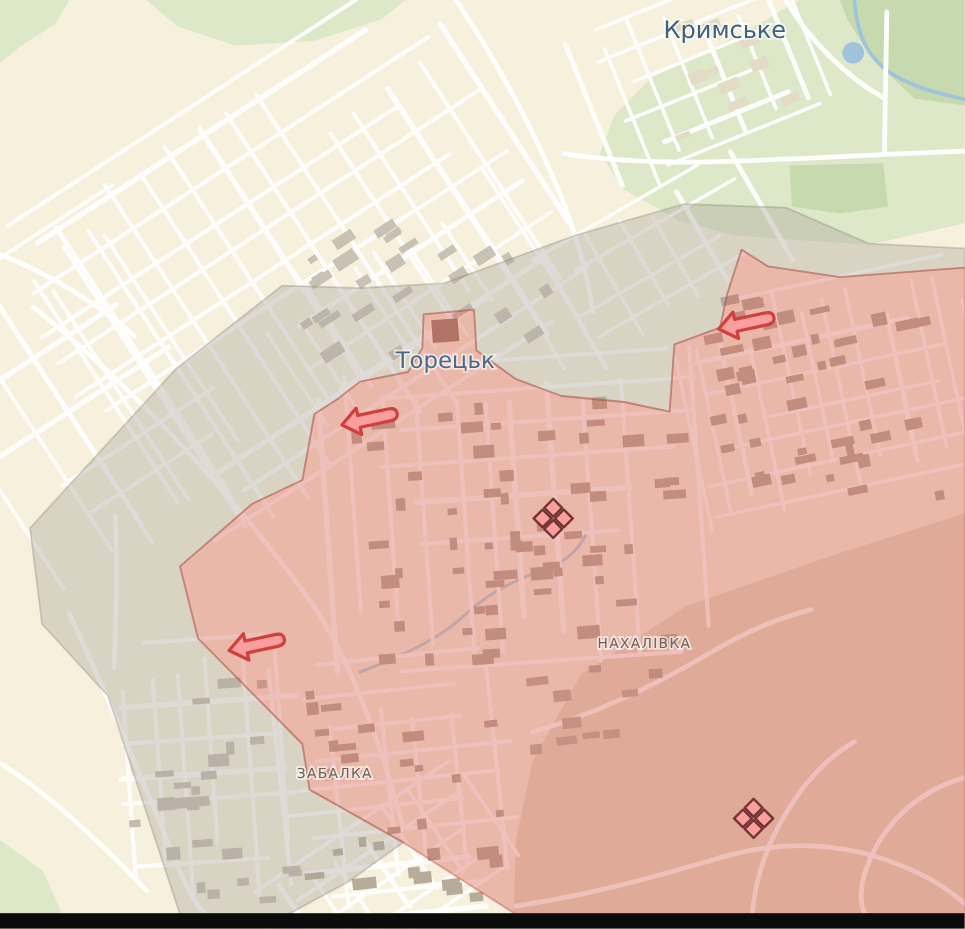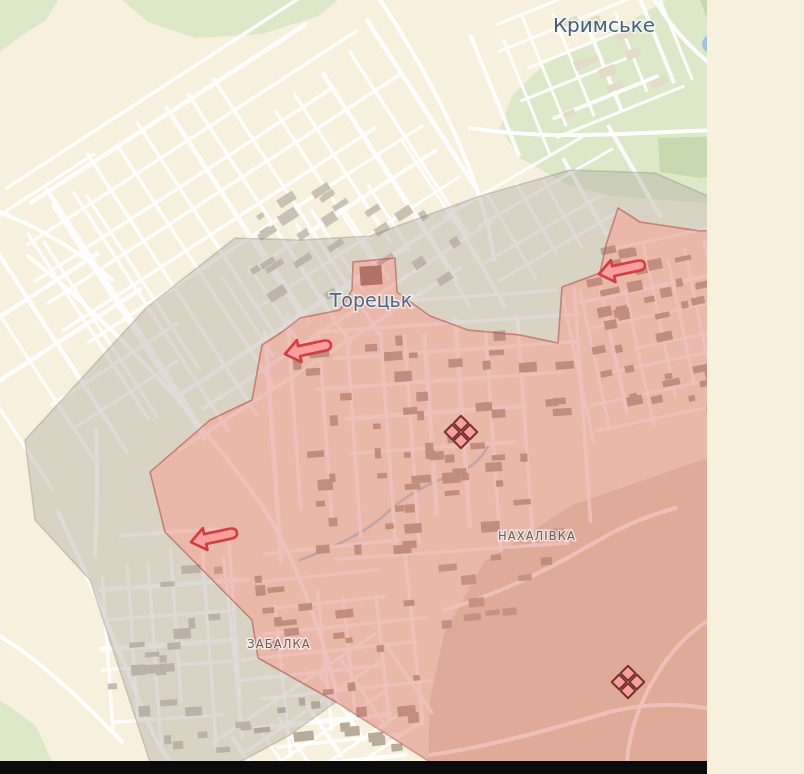--- a/index.html
+++ b/index.html
@@ -1,16 +1,16 @@
 <!DOCTYPE html>
 <html><head>
 <meta charset="utf-8">
 <style>
   html,body{margin:0;padding:0;background:#f6f0dd;}
-  .viewport{position:relative;width:707px;height:774px;overflow:hidden;cursor:grab;}
+  .viewport{position:relative;width:804px;height:774px;overflow:hidden;cursor:grab;}
   svg{display:block}
   .lbl{font-family:"DejaVu Sans","Liberation Sans",sans-serif;text-anchor:middle;
        paint-order:stroke;stroke:rgba(255,255,255,0.62);stroke-width:3px;}
   .lbl-town-lg{font-size:20px;}
   .lbl-town{font-size:19px;}
   .lbl-district{font-size:11.5px;letter-spacing:1.1px;}
   .zone{stroke-linejoin:round;}
   .zone-gray{stroke:rgba(130,120,112,0.30);stroke-width:1.5;}
   .zone-red{stroke:rgba(186,72,62,0.42);stroke-width:1.5;}
 </style>

